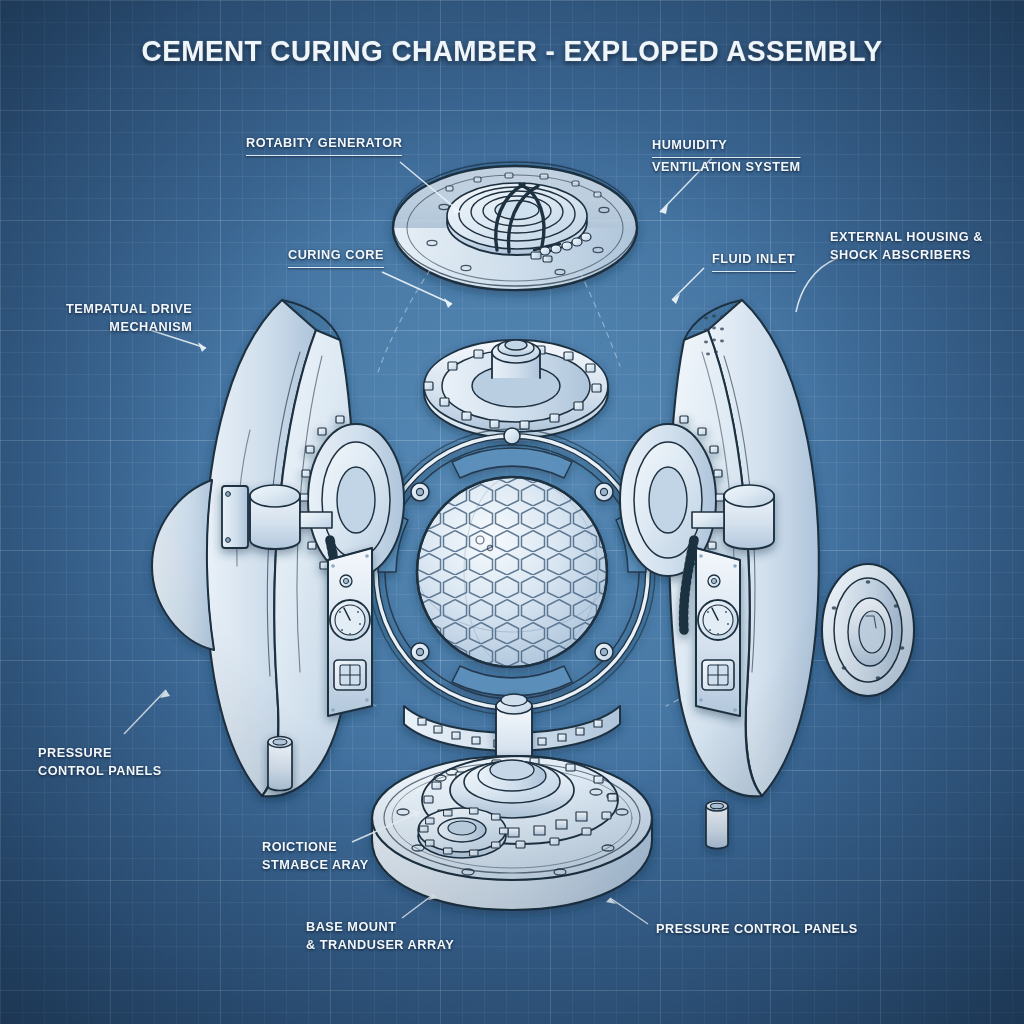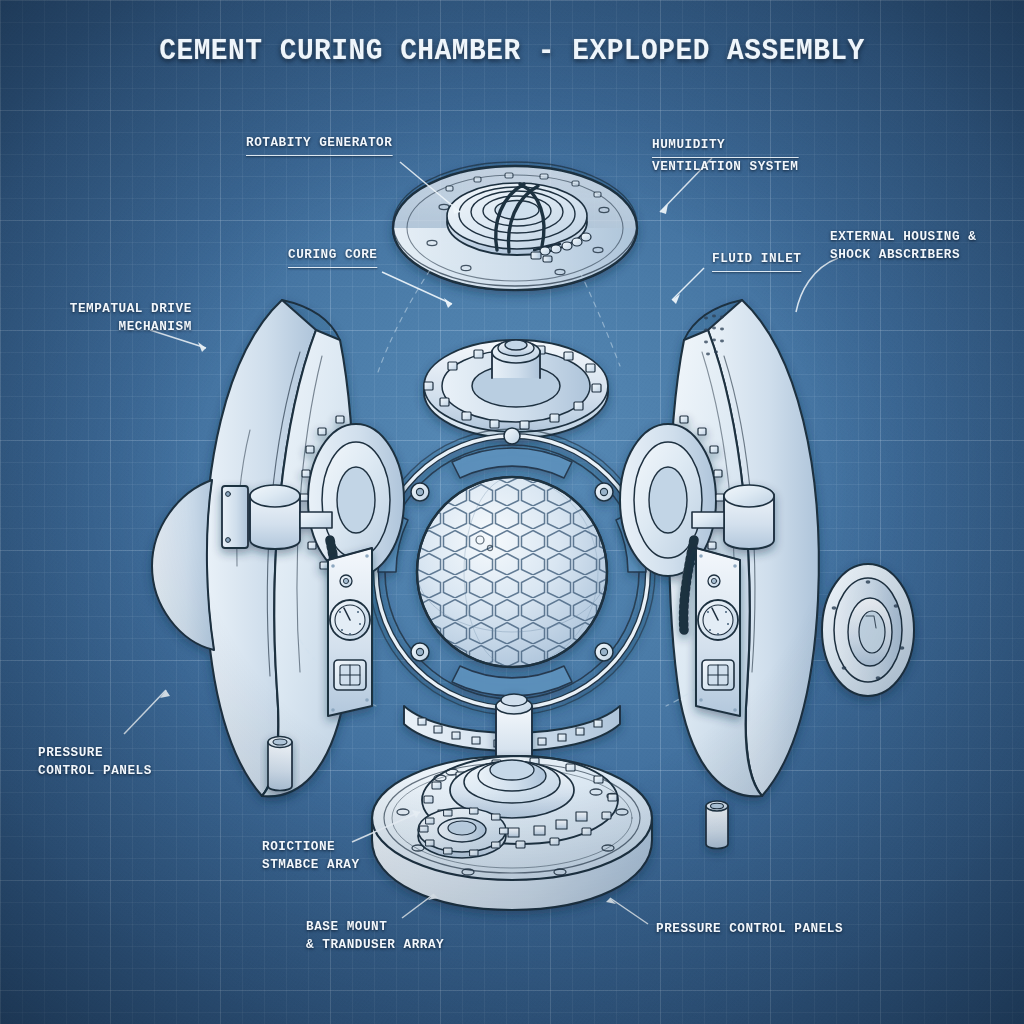--- a/index.html
+++ b/index.html
@@ -5,21 +5,20 @@
   html,body{margin:0;padding:0;background:#0d1b2a;}
   body{
     font-family:"Liberation Sans", sans-serif;
     -webkit-font-smoothing:antialiased;
   }
   #sheet{
     position:relative;
     width:1024px;height:1024px;
     overflow:hidden;
     background:#3d6491;
-    font-family:Liberation Mono, monospace;
   }
   
   .bg-base{
     position:absolute;inset:0;
     background:
       radial-gradient(ellipse 62% 58% at 50% 46%, #588cb8 0%, #4a7ba8 38%, #3f6d9c 62%, #37608c 100%);
   }
   .bg-grid-minor{
     position:absolute;inset:0;
     background-image:

